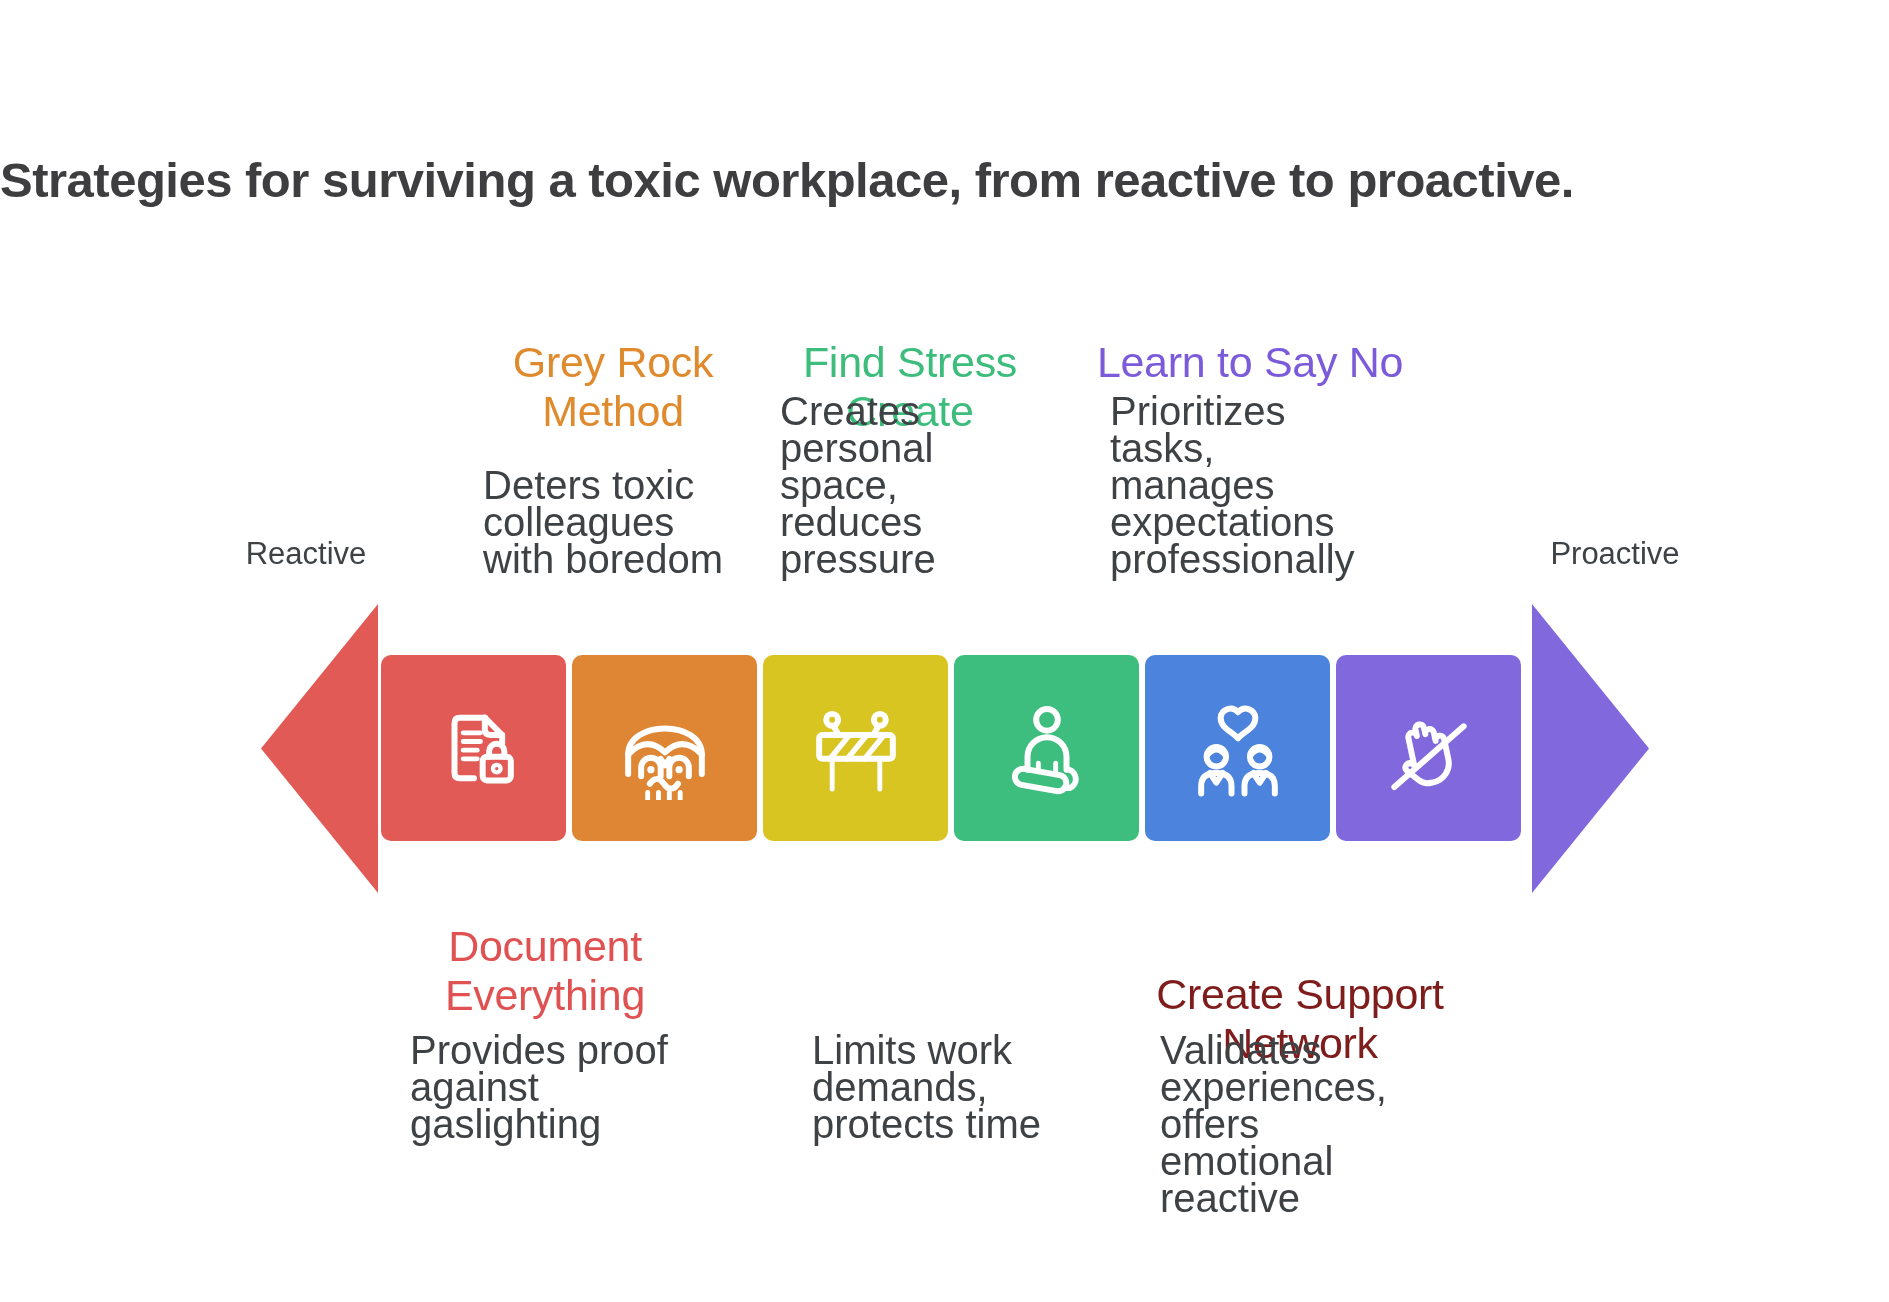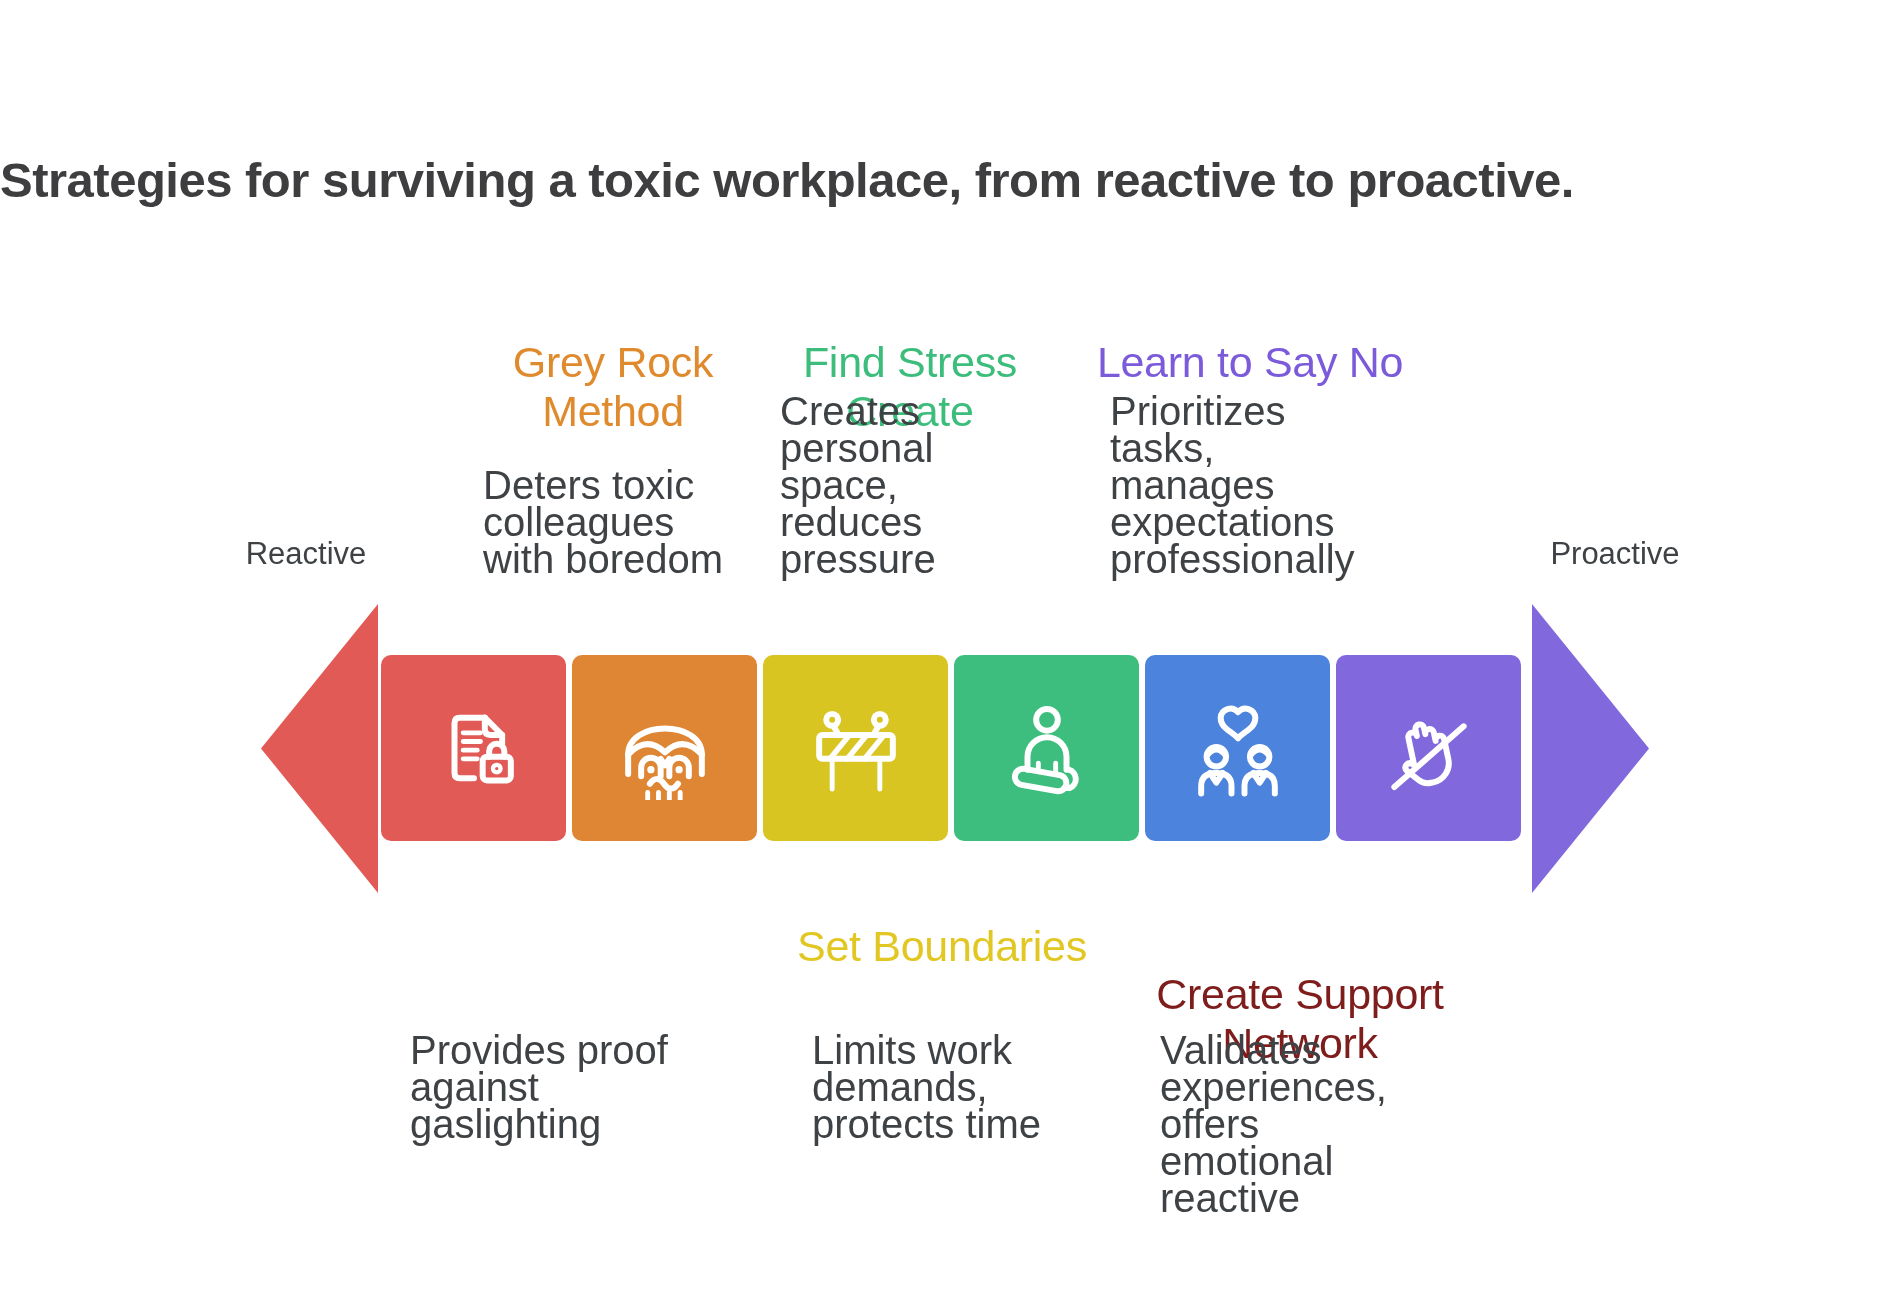--- a/index.html
+++ b/index.html
@@ -36,23 +36,23 @@
 
   <div class="heading" style="left: 453px; top: 338px; width: 320px; color: rgb(224, 138, 46);">Grey Rock Method</div>
   <div class="desc" style="left: 483px; bottom: 724px; width: 260px; color: rgb(63, 66, 69);">Deters toxic colleagues with boredom</div>
 
   <div class="heading" style="left: 750px; top: 338px; width: 320px; color: rgb(60, 189, 124);">Find Stress Create</div>
   <div class="desc" style="left: 780px; bottom: 724px; width: 260px; color: rgb(63, 66, 69);">Creates personal space, reduces pressure</div>
 
   <div class="heading" style="left: 1060px; top: 338px; width: 380px; color: rgb(124, 91, 219);">Learn to Say No</div>
   <div class="desc" style="left: 1110px; bottom: 724px; width: 280px; color: rgb(63, 66, 69);">Prioritizes tasks, manages expectations professionally</div>
 
+  <div class="heading" style="left: 385px; top: 922px; width: 320px; color: rgb(224, 82, 82);">Document Everything</div>
   <div class="desc" style="left: 410px; top: 1032px; width: 270px; color: rgb(63, 66, 69);">Provides proof against gaslighting</div>
 
-  <div class="heading" style="left: 762px; top: 922px; width: 360px; color: rgb(226, 199, 35);">Set Boundaries</div>
   <div class="desc" style="left: 812px; top: 1032px; width: 260px; color: rgb(63, 66, 69);">Limits work demands, protects time</div>
 
   <div class="heading" style="left: 1120px; top: 970px; width: 360px; color: #7f1d1d;">Create Support Network</div>
   <div class="desc" style="left: 1160px; top: 1032px; width: 280px; color: rgb(63, 66, 69);">Validates experiences, offers emotional reactive</div>
 
   <div class="tri tri-left" style="background: rgb(226, 90, 86);"></div>
   <div class="tri tri-right" style="background: rgb(129, 104, 220);"></div>
 
   <div class="boxes">
 

